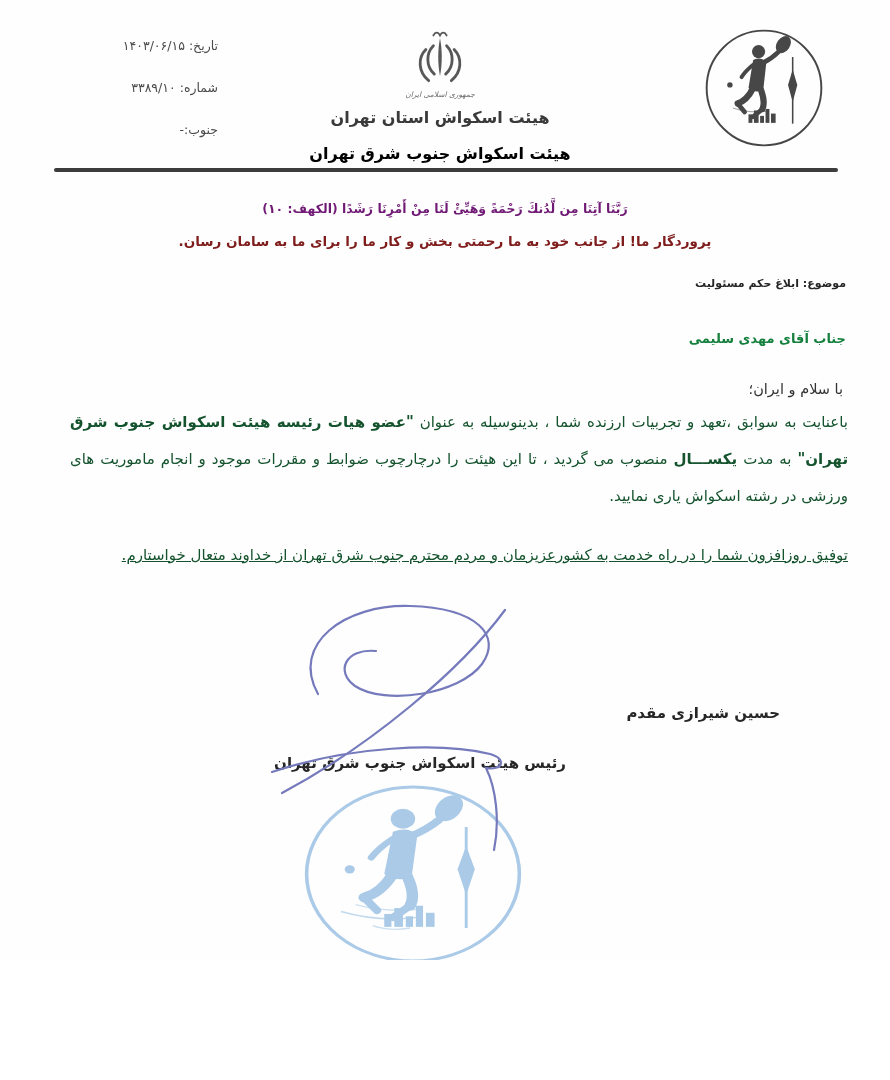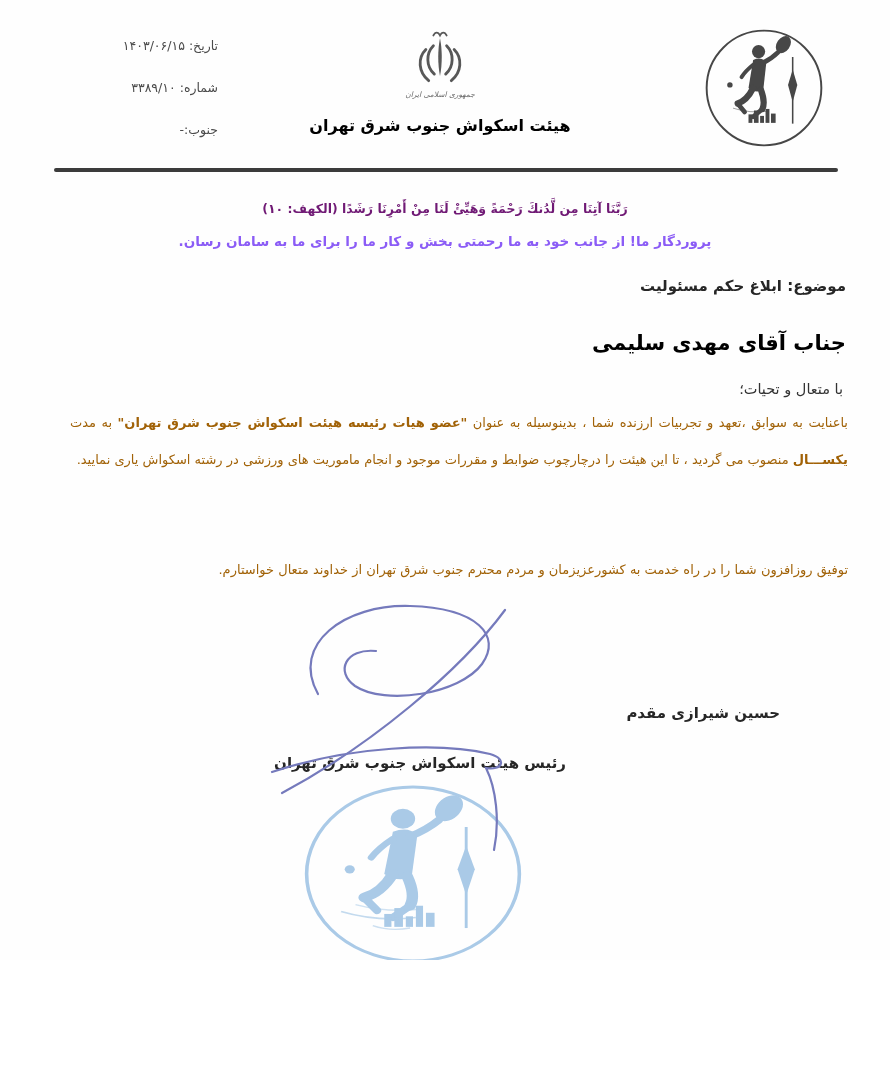--- a/index.html
+++ b/index.html
@@ -18,28 +18,28 @@
   .emblem-wrap{height:66px;}
   .emblem-caption{font-size:7.5px;color:#6a6a6a;font-style:italic;margin-top:-4px;letter-spacing:1px;}
   .org1{font-size:16px;font-weight:bold;color:#3a3a3a;margin-top:9px;}
   .org2{font-size:16px;font-weight:bold;color:#000000;margin-top:17px;}
   
   .club-logo{position:absolute;left:702px;top:24px;color:#474747;}
   
   .rule{position:absolute;top:168px;left:54px;width:784px;height:4px;background:var(--rule,#3c3c3c);border-radius:2px;}
   
   .verse-ar{position:absolute;top:201px;left:0;right:0;text-align:center;font-size:12.5px;font-weight:bold;color:#701a75;}
-  .verse-fa{position:absolute;top:233px;left:0;right:0;text-align:center;font-size:13.5px;font-weight:bold;color:#8b5cf6;}
+  .verse-fa{position:absolute;top:233px;left:0;right:0;text-align:center;font-size:13.5px;font-weight:bold;color:#7f1d1d;}
   
-  .subject{position:absolute;top:277px;right:44px;font-size:15px;font-weight:bold;color:#262626;}
-  .addressee{position:absolute;top:331px;right:44px;font-size:21px;font-weight:bold;color:#000000;}
+  .subject{position:absolute;top:277px;right:44px;font-size:11px;font-weight:bold;color:#262626;}
+  .addressee{position:absolute;top:331px;right:44px;font-size:13px;font-weight:bold;color:#15803d;}
   .salutation{position:absolute;top:381px;right:47px;font-size:14.5px;color:#333;}
-  .body-p{position:absolute;right:42px;left:70px;margin:0;font-size:13px;line-height:37px;text-align:justify;color:#a16207;}
+  .body-p{position:absolute;right:42px;left:70px;margin:0;font-size:15px;line-height:37px;text-align:justify;color:#14532d;}
   .p1{top:404px;}
-  .p2{top:551px;}
+  .p2{top:537px;text-decoration:underline;}
   .b{font-weight:bold;}
   
   .sig-name{position:absolute;top:704px;left:60px;width:720px;font-size:15px;font-weight:bold;color:#262626;}
   .sig-title{position:absolute;top:754px;left:60px;width:720px;text-align:center;font-size:15px;font-weight:bold;color:#262626;}
   .stamp{position:absolute;left:298px;top:780px;color:var(--stamp,#a3c6e6);opacity:.92;}
   .signature-svg{position:absolute;left:250px;top:596px;pointer-events:none;}
   .signature-svg path{stroke:var(--signature,#757abc);stroke-width:2.2;fill:none;stroke-linecap:round;}
   svg{display:block;}
 </style>
 </head>
@@ -88,35 +88,36 @@
           <path d="M28 7 C30 3 33 3 35 7 C37 3 40 3 42 7" stroke-width="2"></path>
           <path d="M28 18 C20 26 20 40 29 48"></path>
           <path d="M20 22 C11 31 12 46 23 55"></path>
           <path d="M42 18 C50 26 50 40 41 48"></path>
           <path d="M50 22 C59 31 58 46 47 55"></path>
         </g>
         <path d="M35 10 C32.5 22 32.5 38 35 50 C37.5 38 37.5 22 35 10 Z" fill="#585858"></path>
       </svg>
     </div>
     <div class="emblem-caption">جمهوری اسلامی ایران</div>
+    <div class="org1">هیئت اسکواش استان تهران</div>
     <div class="org2">هیئت اسکواش جنوب شرق تهران</div>
   </div>
 
   <svg class="club-logo" width="124" height="128" viewBox="0 0 160 160">
     <use href="#squash-logo"></use>
   </svg>
 
   <div class="rule"></div>
 
   <div class="verse-ar">رَبَّنَا آتِنَا مِن لَّدُنكَ رَحْمَةً وَهَيِّئْ لَنَا مِنْ أَمْرِنَا رَشَدًا (الکهف: ۱۰)</div>
   <div class="verse-fa">پروردگار ما! از جانب خود به ما رحمتی بخش و کار ما را برای ما به سامان رسان.</div>
 
   <div class="subject">موضوع: ابلاغ حکم مسئولیت</div>
   <div class="addressee">جناب آقای مهدی سلیمی</div>
-  <div class="salutation">با متعال و تحیات؛</div>
+  <div class="salutation">با سلام و ایران؛</div>
 
   <p class="body-p p1"><span>باعنایت به سوابق ،تعهد و تجربیات ارزنده شما ، بدینوسیله به عنوان </span><span class="b">"عضو هیات رئیسه هیئت اسکواش جنوب شرق تهران"</span><span> به مدت </span><span class="b">یکســـال</span><span> منصوب می گردید ، تا این هیئت را درچارچوب ضوابط و مقررات موجود و انجام ماموریت های ورزشی در رشته اسکواش یاری نمایید.</span></p>
 
   <p class="body-p p2">توفیق روزافزون شما را در راه خدمت به کشورعزیزمان و مردم محترم جنوب شرق تهران  از خداوند متعال خواستارم.</p>
 
   <div class="sig-name">حسین شیرازی مقدم</div>
   <div class="sig-title">رئیس هیئت اسکواش جنوب شرق تهران</div>
 
   <svg class="stamp" width="230" height="188" viewBox="0 0 160 160" preserveAspectRatio="none">
     <use href="#squash-logo"></use>

